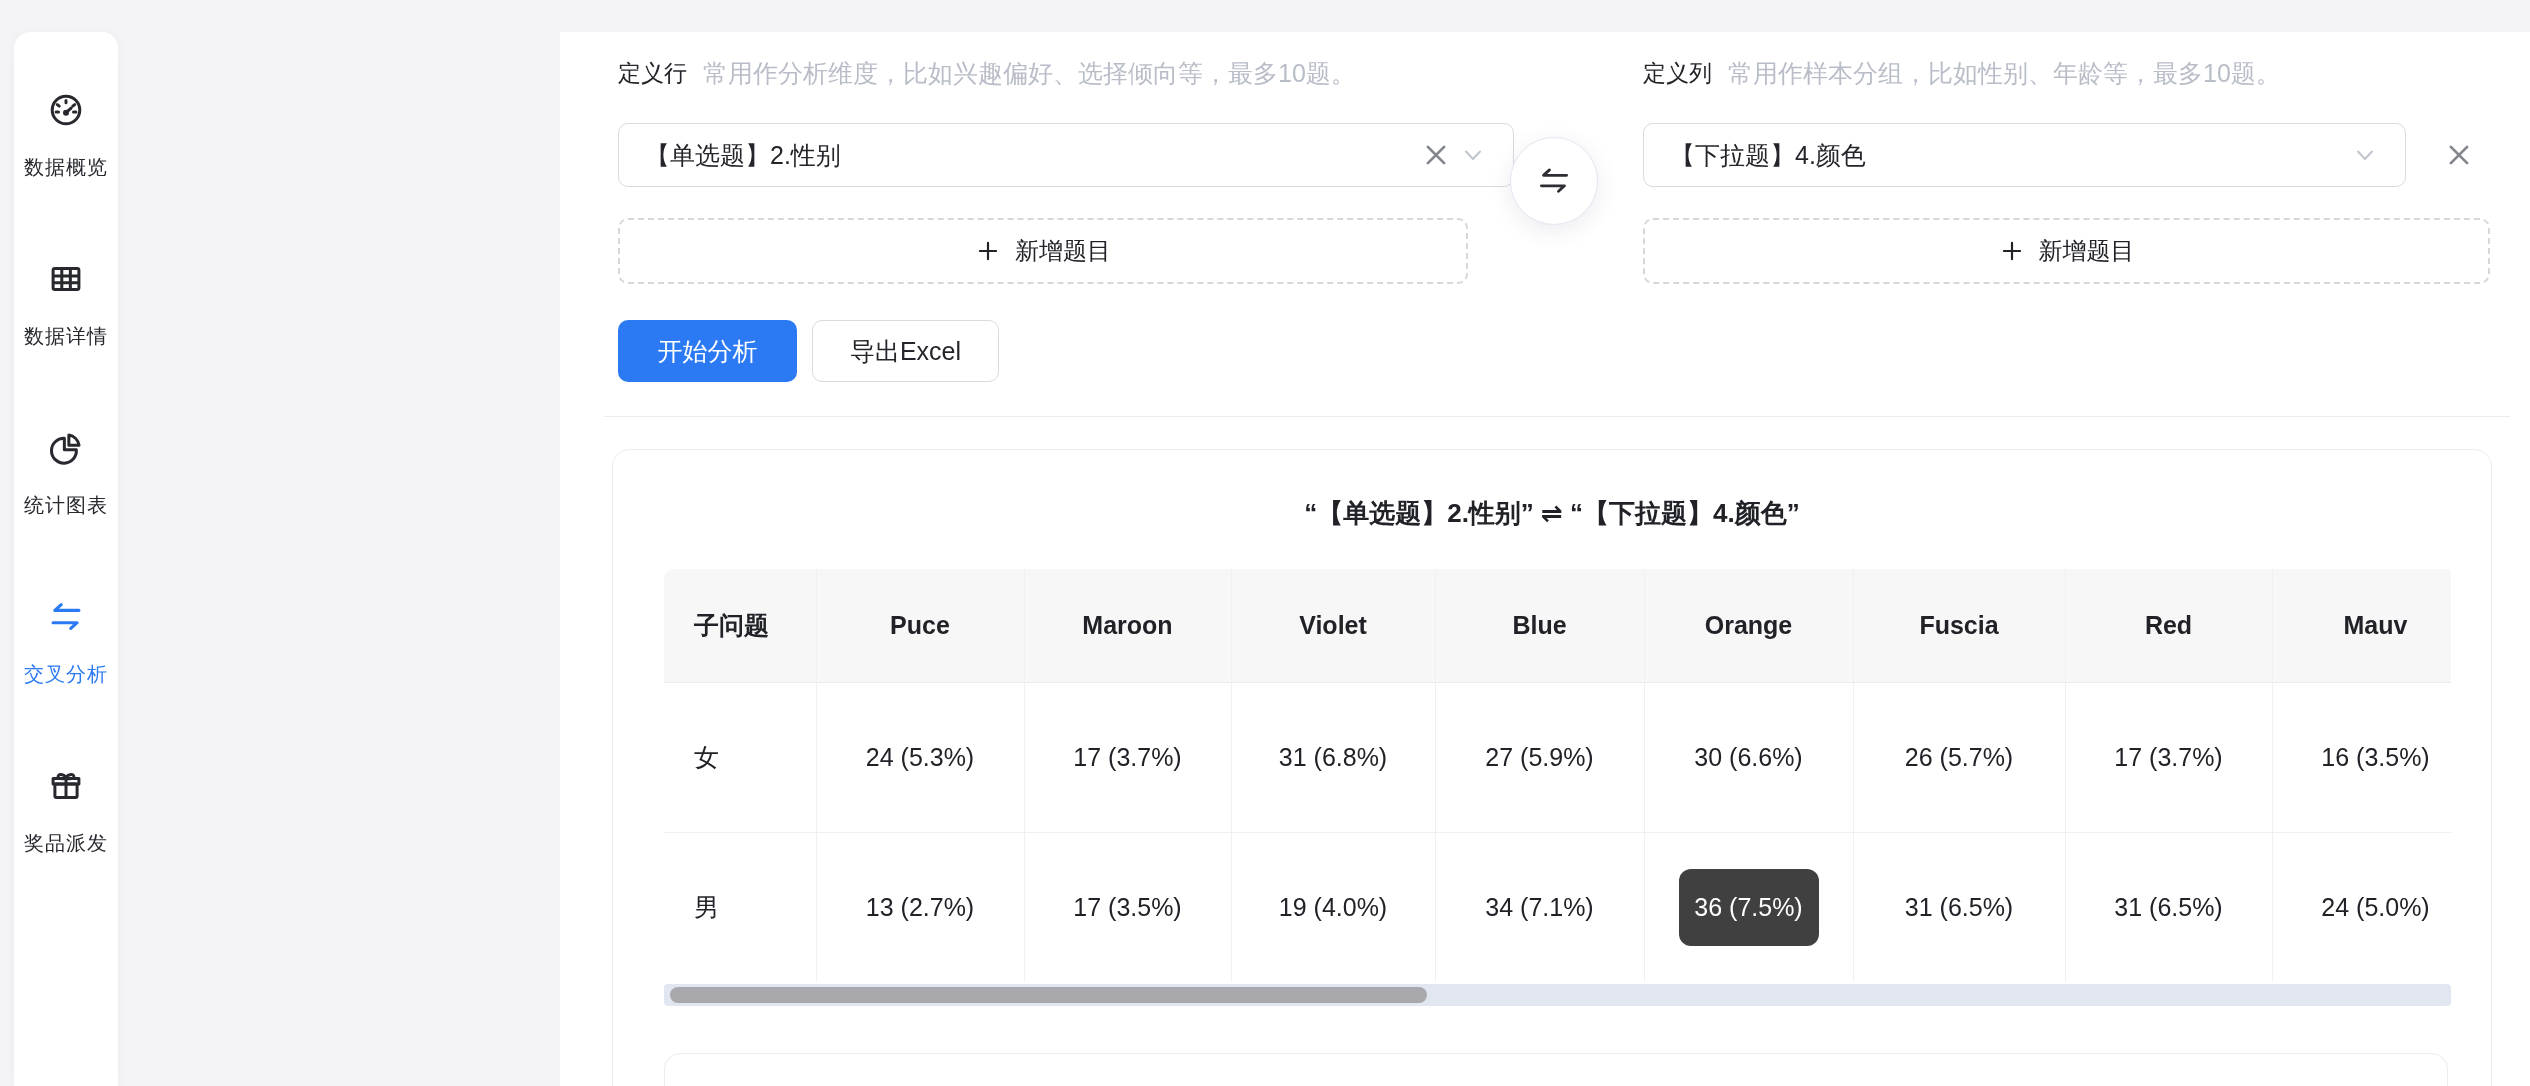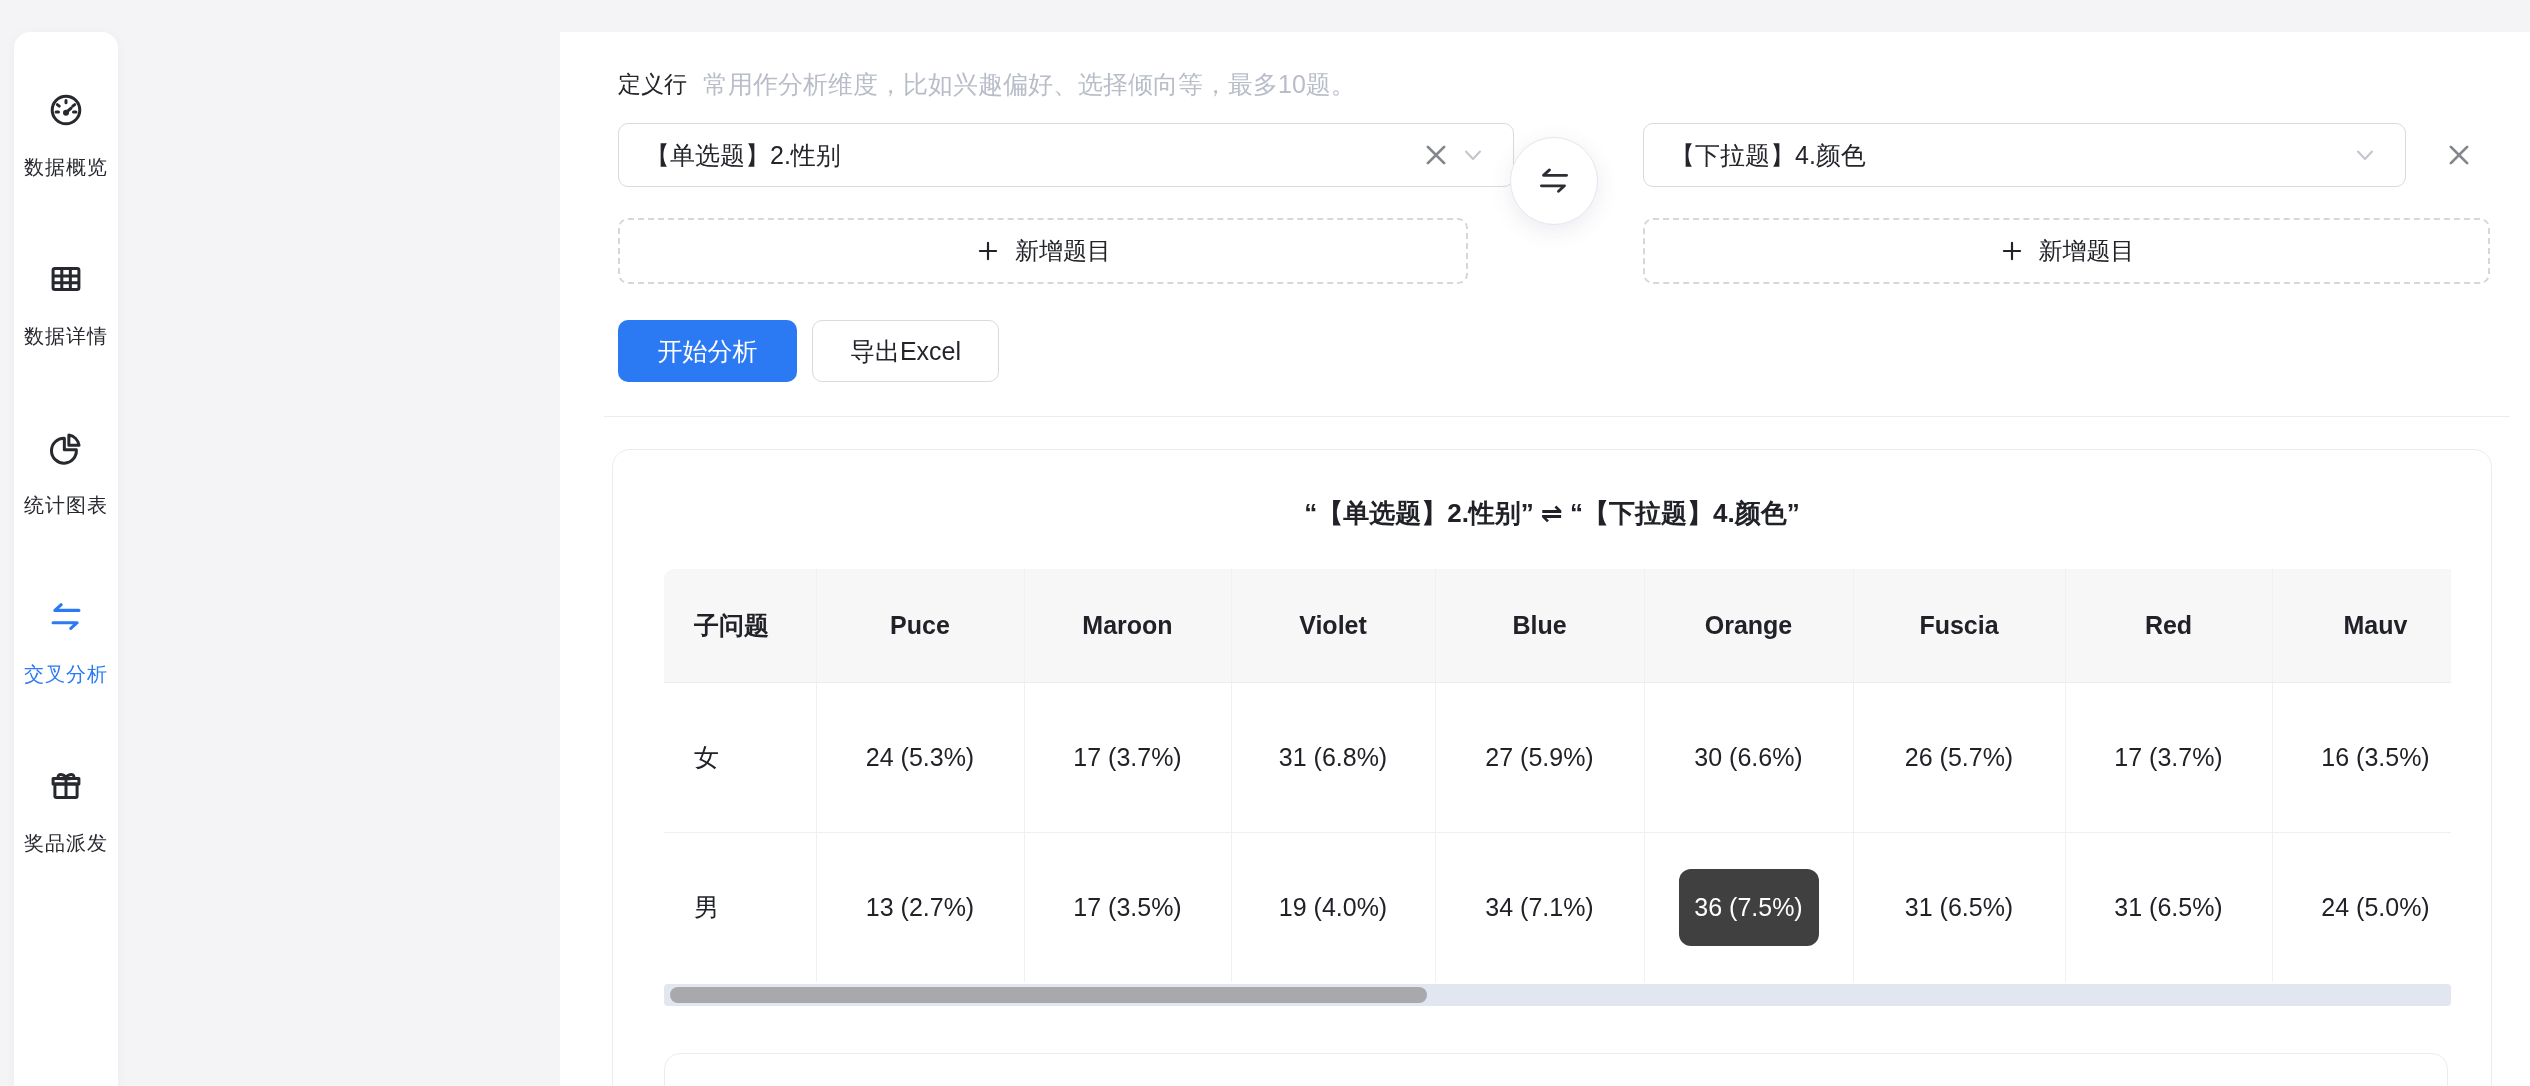--- a/index.html
+++ b/index.html
@@ -23,21 +23,21 @@
     display:flex; flex-direction:column; align-items:center;
     margin-bottom:80px; cursor:pointer; color:#27292f;
   }
   .nav-item svg { width:36px; height:36px; margin-bottom:26px; }
   .nav-item .lbl { font-size:20px; letter-spacing:1px; white-space:nowrap; }
   .nav-item.active { color:#2b7af4; }
 
   
   .main { position:absolute; left:560px; top:32px; width:1970px; height:1054px; background:#fff; }
 
-  .sec-label-row { position:absolute; top:36px; height:32px; display:flex; align-items:center; gap:16px; white-space:nowrap; }
+  .sec-label-row { position:absolute; top:25px; height:32px; display:flex; align-items:center; gap:16px; white-space:nowrap; }
   .sec-label-row.row-side { left:58px; }
   .sec-label-row.col-side { left:1083px; }
   .sec-title { font-size:23px; color:#23252a; }
   .sec-hint  { font-size:25px; color:#b8bdc8; }
 
   .select-box {
     position:absolute; top:91px; height:64px; background:#fff;
     border:1.5px solid #d9d9de; border-radius:10px;
     display:flex; align-items:center; padding:0 26px; cursor:pointer;
   }
@@ -173,20 +173,24 @@
     </span>
     <span class="lbl">奖品派发</span>
   </div>
 </nav>
 
 <main class="main">
 
   <div class="sec-label-row row-side">
     <span class="sec-title">定义行</span>
     <span class="sec-hint">常用作分析维度，比如兴趣偏好、选择倾向等，最多10题。</span>
+  </div>
+  <div class="sec-label-row col-side">
+    <span class="sec-title">定义列</span>
+    <span class="sec-hint">常用作样本分组，比如性别、年龄等，最多10题。</span>
   </div>
 
   <div class="select-box row-side">
     <span class="select-text">【单选题】2.性别</span>
     <svg class="chevron" viewBox="0 0 24 24" fill="none" stroke-width="1.8" stroke-linecap="round" stroke-linejoin="round">
         <polyline points="6,9 12,15.5 18,9" stroke="inherit"></polyline>
       </svg>
   </div>
   <div class="close-btn row-side">
     <svg viewBox="0 0 24 24" fill="none" stroke-width="2.2" stroke-linecap="round">

